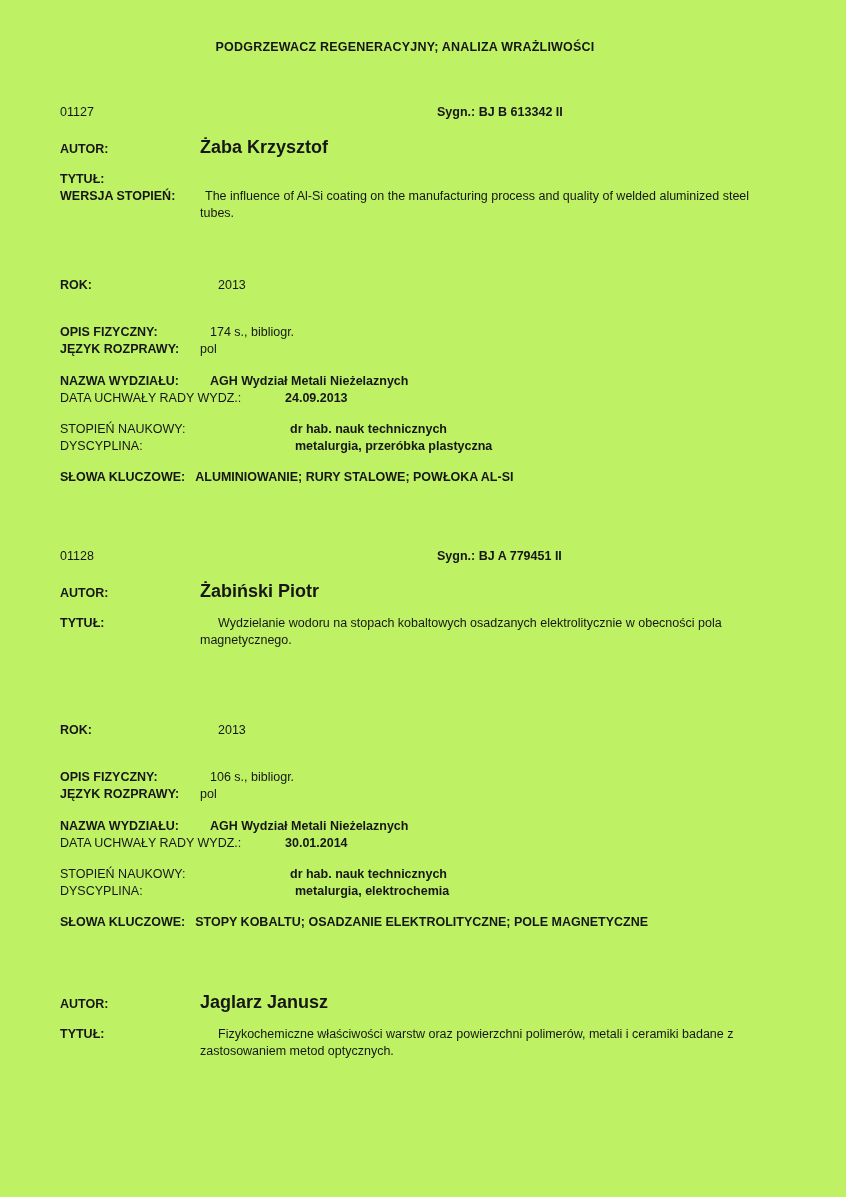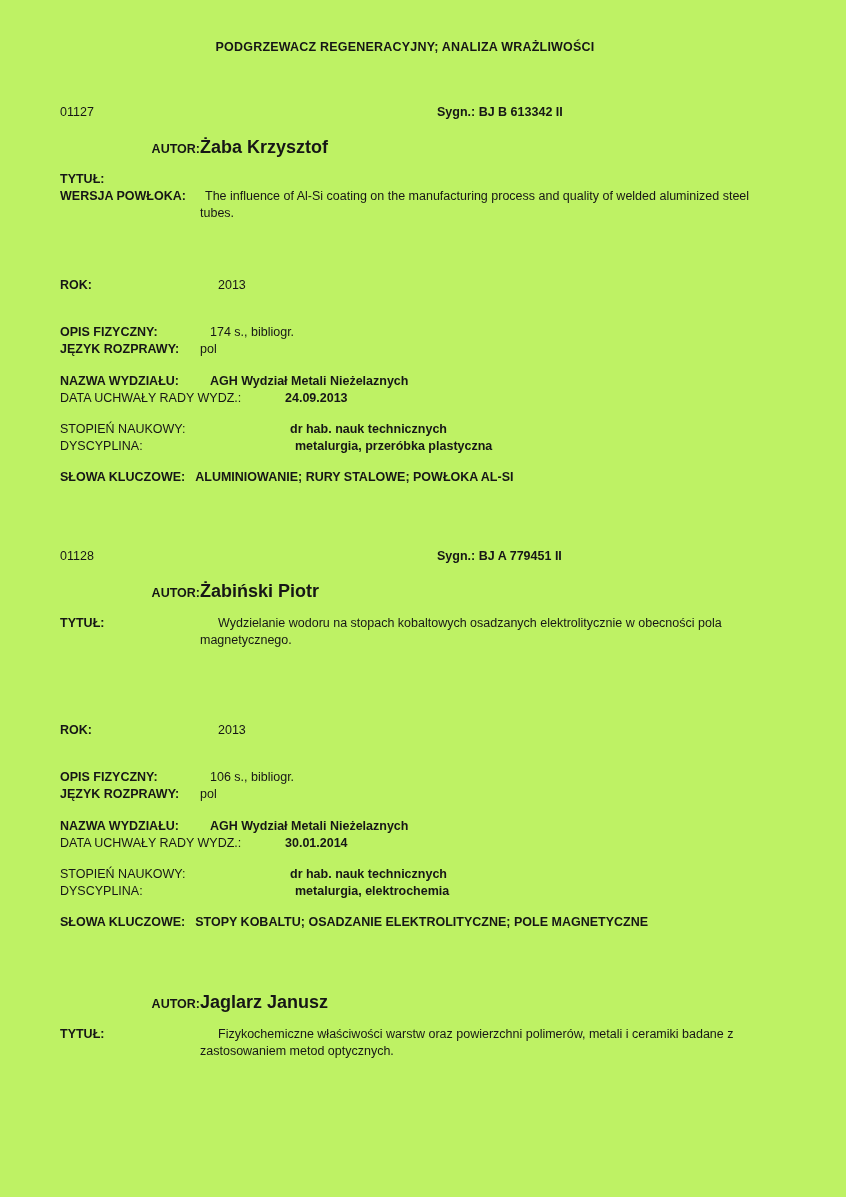--- a/index.html
+++ b/index.html
@@ -74,21 +74,21 @@
   }
   .kw-val {
     font-weight: bold;
     margin-left: 10px;
   }
   .kw-lbl { flex: none; font-weight: bold; }
 
   .mt13 { margin-top: 13px; }
   .mt14 { margin-top: 14px; }
   .mt15 { margin-top: 15px; }
-  .mt16 { margin-top: 16px; text-align: right; }
+  .mt16 { margin-top: 16px; }
   .mt30 { margin-top: 30px; }
   .mt55 { margin-top: 55px; }
   .mt73 { margin-top: 73px; }
 </style>
 </head>
 <body>
 
 <div class="page">
 
   <div class="doc-header">PODGRZEWACZ REGENERACYJNY; ANALIZA WRAŻLIWOŚCI</div>
@@ -102,21 +102,21 @@
     <div class="row mt16">
       <span class="lbl">AUTOR:</span>
       <span class="val author">Żaba Krzysztof</span>
     </div>
 
     <div class="row mt13">
       <span class="lbl">TYTUŁ:</span>
     </div>
 
     <div class="row">
-      <span class="lbl">WERSJA POWŁOKA:</span>
+      <span class="lbl">WERSJA STOPIEŃ:</span>
       <span class="val wrapval indent5">The influence of Al-Si coating on the manufacturing process and quality of welded aluminized steel tubes.</span>
     </div>
 
     <div class="row mt55">
       <span class="lbl">ROK:</span>
       <span class="val pad18">2013</span>
     </div>
 
     <div class="row mt30">
       <span class="lbl">OPIS FIZYCZNY:</span>

